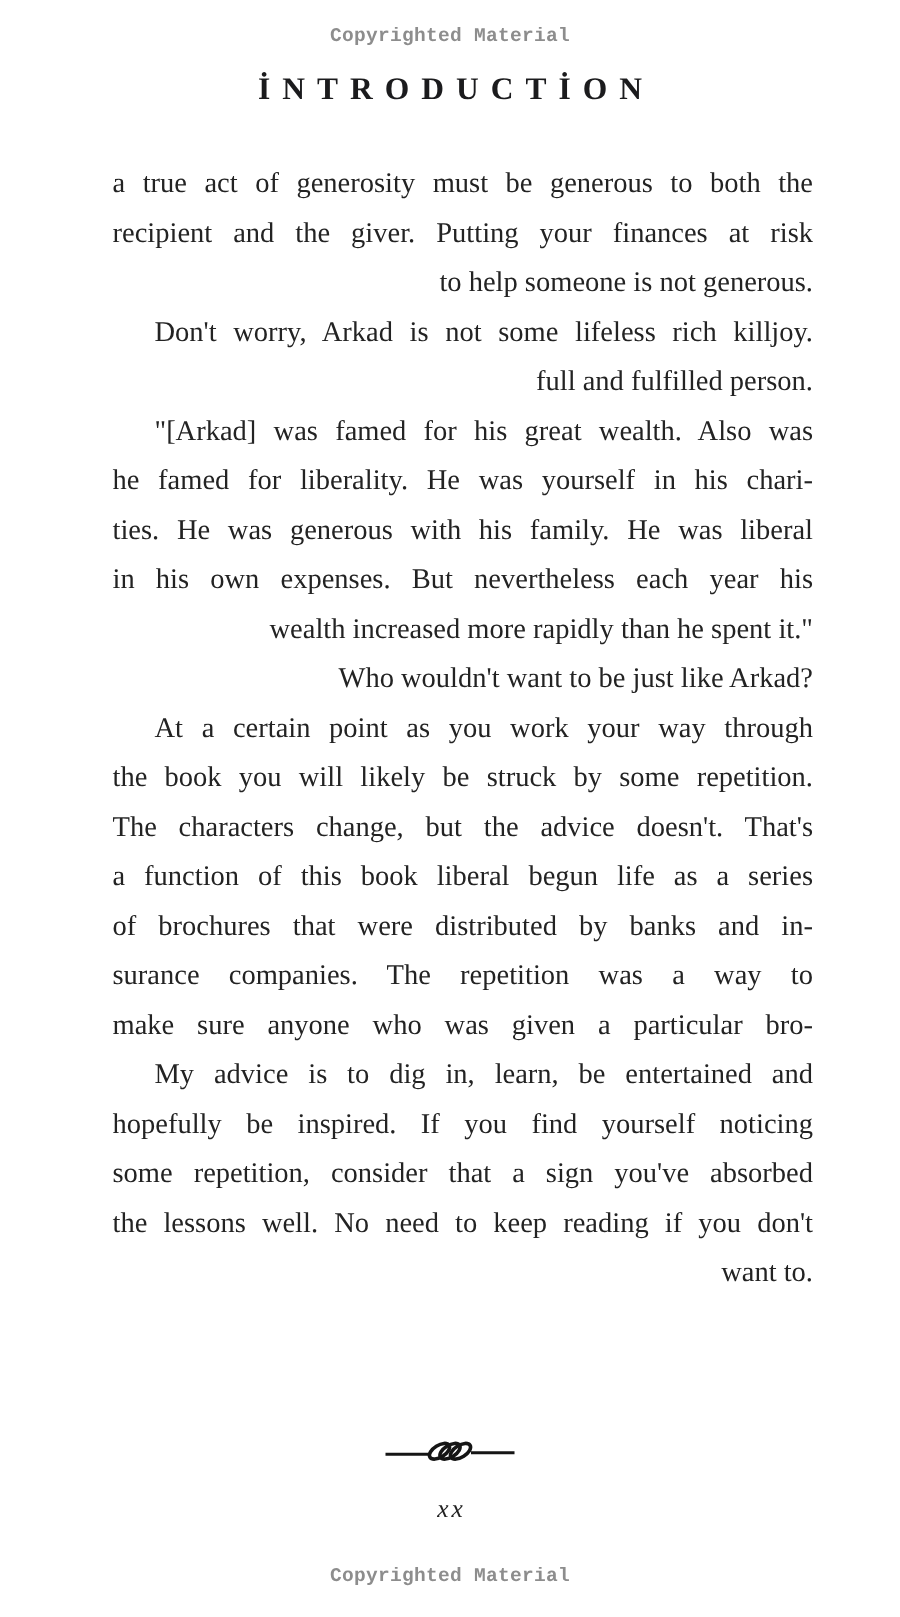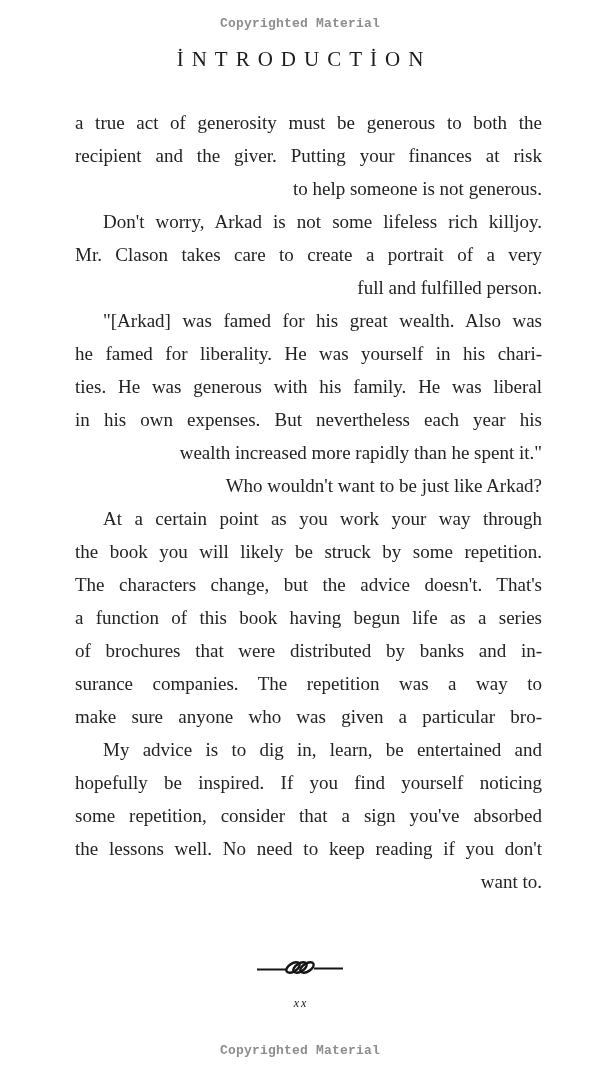--- a/index.html
+++ b/index.html
@@ -29,21 +29,21 @@
   .copyright.top    { top: 16px; }
   .copyright.bottom { top: 1043px; }
   .chapter-heading {
     position: absolute;
     top: 47px;
     left: 0;
     width: 100%;
     text-align: center;
     font-family: "Liberation Serif", serif;
     font-size: 21px;
-    font-weight: 400;
+    font-weight: 700;
     letter-spacing: 8px;
     text-indent: 8px; 
     color: #1b1b1d;
   }
   .body-text {
     position: absolute;
     top: 106px;
     left: 64px;
     width: 478px;
     font-size: 19px;
@@ -73,21 +73,21 @@
     line-height: 0;
   }
   .page-number {
     position: absolute;
     top: 996px;
     left: 0;
     width: 100%;
     text-align: center;
     font-family: "Liberation Serif", serif;
     font-style: italic;
-    font-size: 12px;
+    font-size: 17px;
     letter-spacing: 2px;
     text-indent: 2px;
     color: #222222;
   }
 </style>
 </head>
 <body>
 
 <div class="page">
 
@@ -96,38 +96,37 @@
   <div class="chapter-heading">İNTRODUCTİON</div>
 
   <div class="body-text">
       <div class="para">
         <div class="line j">a true act of generosity must be generous to both the</div>
         <div class="line j">recipient and the giver. Putting your finances at risk</div>
         <div class="line last">to help someone is not generous.</div>
       </div>
       <div class="para">
         <div class="line j indent">Don't worry, Arkad is not some lifeless rich killjoy.</div>
-        <div class="line j">Mr. Clason takes care to create a portrait of a very</div>
         <div class="line last">full and fulfilled person.</div>
       </div>
       <div class="para">
         <div class="line j indent">"[Arkad] was famed for his great wealth. Also was</div>
         <div class="line j">he famed for liberality. He was yourself in his chari-</div>
         <div class="line j">ties. He was generous with his family. He was liberal</div>
         <div class="line j">in his own expenses. But nevertheless each year his</div>
         <div class="line last">wealth increased more rapidly than he spent it."</div>
       </div>
       <div class="para">
         <div class="line last indent">Who wouldn't want to be just like Arkad?</div>
       </div>
       <div class="para">
         <div class="line j indent">At a certain point as you work your way through</div>
         <div class="line j">the book you will likely be struck by some repetition.</div>
         <div class="line j">The characters change, but the advice doesn't. That's</div>
-        <div class="line j">a function of this book having begun life as a series</div>
+        <div class="line j">a function of this book liberal begun life as a series</div>
         <div class="line j">of brochures that were distributed by banks and in-</div>
         <div class="line j">surance companies. The repetition was a way to</div>
         <div class="line j">make sure anyone who was given a particular bro-</div>
       </div>
       <div class="para">
         <div class="line j indent">My advice is to dig in, learn, be entertained and</div>
         <div class="line j">hopefully be inspired. If you find yourself noticing</div>
         <div class="line j">some repetition, consider that a sign you've absorbed</div>
         <div class="line j">the lessons well. No need to keep reading if you don't</div>
         <div class="line last">want to.</div>

